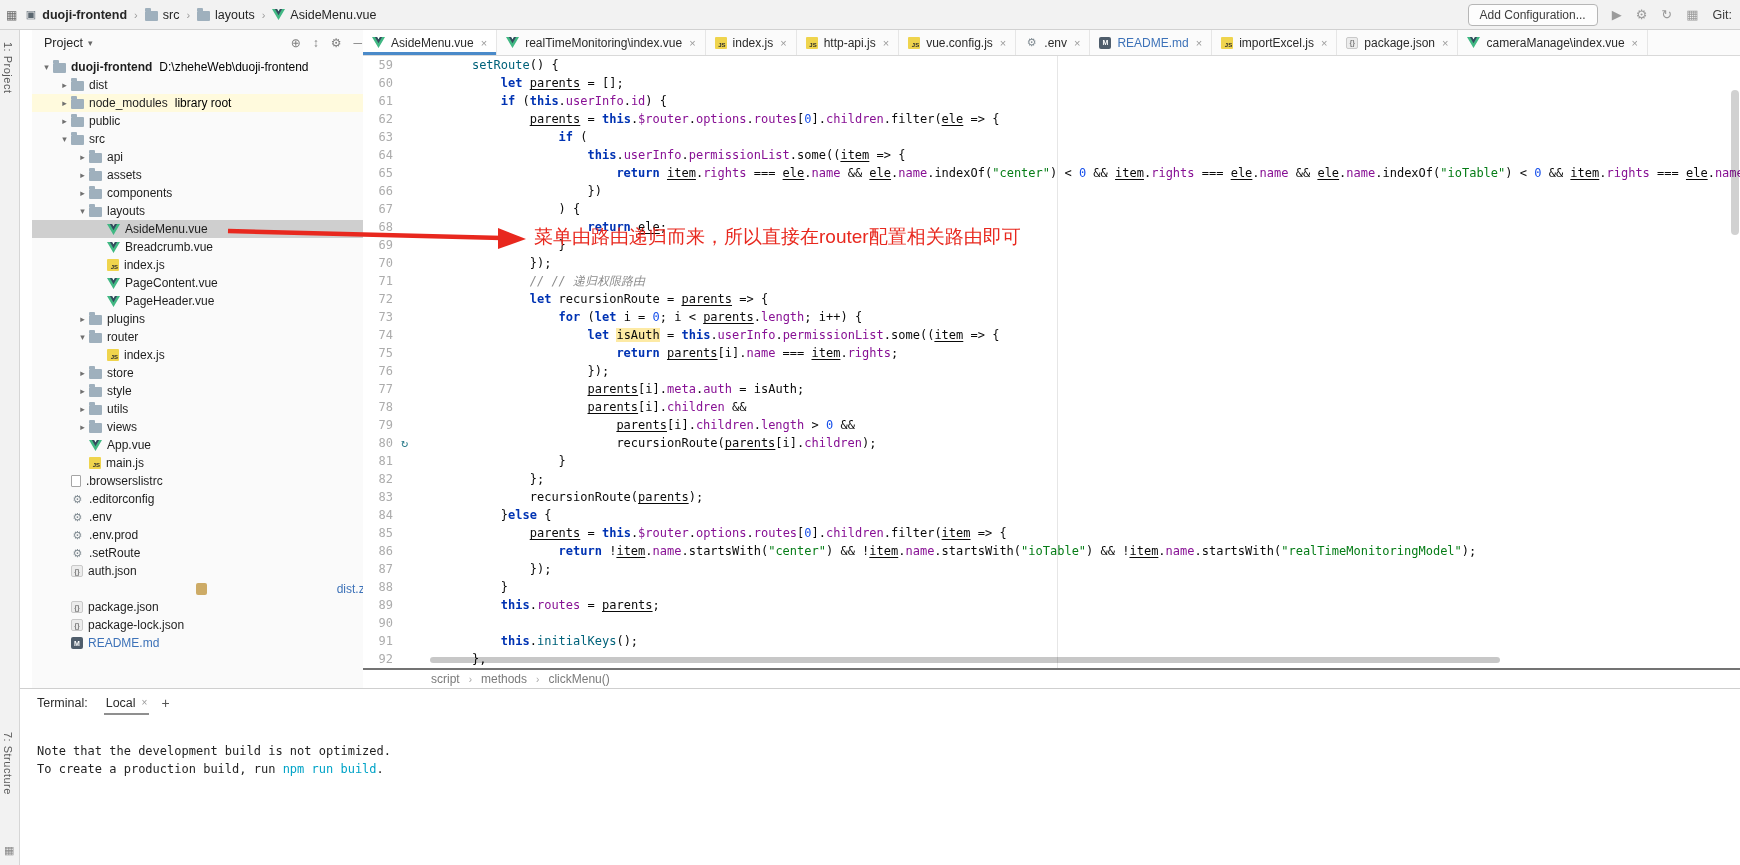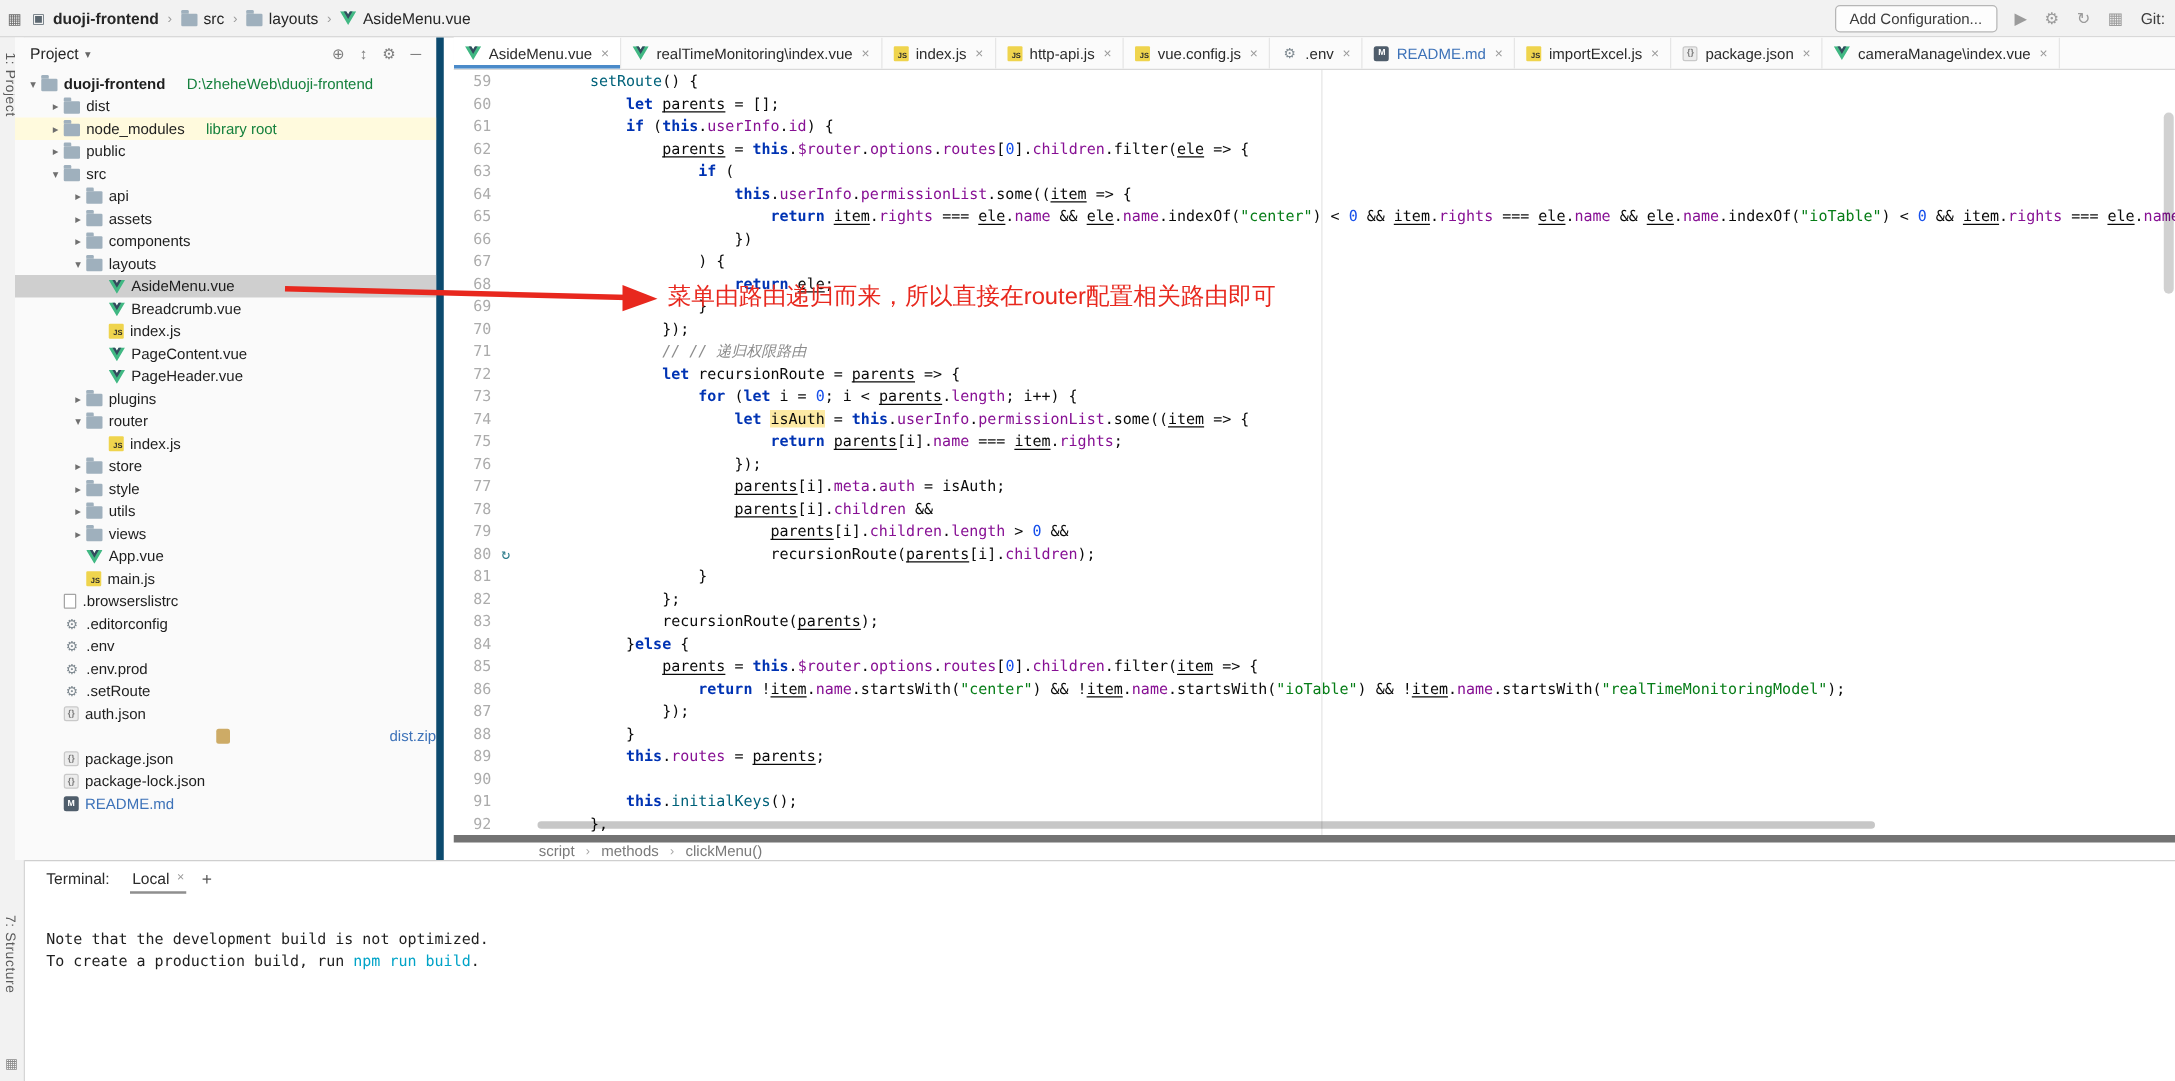--- a/index.html
+++ b/index.html
@@ -19,34 +19,34 @@
 .git-label{color:#3c3c3c;font-size:12.5px}
 
 
 .leftstrip{position:absolute;left:0;top:30px;width:20px;height:835px;background:#f2f2f2;border-right:1px solid #d6d6d6}
 .strip-btn{position:absolute;left:2px;width:16px;writing-mode:vertical-lr;font-size:11px;color:#5a5a5a;letter-spacing:.5px;white-space:nowrap}
 .strip-top{top:12px}
 .strip-bottom{bottom:70px}
 .strip-icons{position:absolute;bottom:8px;left:4px;color:#8a8a8a;font-size:11px}
 
 
-.project-panel{position:absolute;left:12px;top:30px;width:343px;height:658px;background:#fafafa;border-right:6px solid #0c4a6e;overflow:hidden}
+.project-panel{position:absolute;left:32px;top:30px;width:343px;height:658px;background:#fafafa;border-right:1px solid #0c4a6e;overflow:hidden}
 .panel-toolbar{height:26px;display:flex;align-items:center;padding:0 12px;font-size:12.5px;color:#262626}
 .pt-sel{display:flex;align-items:center}
 .pt-caret{margin-left:5px;font-size:9px;color:#666}
 .pt-icons{margin-left:auto;display:flex;gap:12px;color:#7f7f7f;font-size:12px}
 .tree{font-size:12px;color:#1e1e1e;padding-top:2px}
 .trow{height:18px;display:flex;align-items:center;white-space:nowrap}
 .trow.sel{background:#cfcfcf}
 .trow.excl{background:#fffadd}
 .tchev{width:13px;flex:0 0 13px;font-size:9px;color:#6f6f6f;text-align:center}
 .tlabel{margin-left:5px}
 .trow.bold>.tlabel{font-weight:bold}
 .trow.mod>.tlabel{color:#3d72b8}
-.thint{margin-left:17px;color:#15803d}
+.thint{margin-left:7px;color:#000000}
 
 
 .editor{position:absolute;left:363px;top:30px;width:1377px;height:658px;background:#fff}
 .tabbar{position:absolute;left:0;top:0;right:0;height:26px;display:flex;background:#fbfbfb;border-bottom:1px solid #d9d9d9;font-size:12px;color:#2b2b2b;overflow:hidden}
 .tab{display:flex;align-items:center;gap:6px;padding:0 9px;border-right:1px solid #e6e6e6;flex:0 0 auto}
 .tab.active{background:#fff;box-shadow:inset 0 -3px 0 #4a8ac9}
 .tab.mod .tab-label{color:#3d72b8}
 .tab-close{color:#9a9a9a;font-size:11px;margin-left:1px}
 .code{position:absolute;left:0;top:26px;right:0;height:612px;overflow:hidden;font:12px/18px "DejaVu Sans Mono",monospace;color:#0a0a0a}
 .cl{height:18px;white-space:pre;position:relative}
@@ -57,21 +57,21 @@
 .tk-s{color:#067d17}
 .tk-n{color:#1750eb}
 .tk-c{color:#8c8c8c;font-style:italic}
 .tk-pr{color:#871094}
 .tk-fn{color:#00627a}
 .tk-u{text-decoration:underline;text-underline-offset:2px}
 .tk-hl{background:#fdeaa4}
 .margin-guide{position:absolute;left:694px;top:26px;height:612px;width:1px;background:#e6e6e6}
 .hscroll{position:absolute;left:67px;top:627px;width:1070px;height:6px;border-radius:3px;background:rgba(0,0,0,.22)}
 .vscroll{position:absolute;right:1px;top:60px;width:8px;height:145px;border-radius:4px;background:rgba(0,0,0,.18)}
-.ed-crumbs{position:absolute;left:0;right:0;bottom:0;height:20px;border-top:6px solid #737373;display:flex;align-items:center;gap:9px;padding-left:68px;font-size:12px;color:#7a7a7a;background:#fff}
+.ed-crumbs{position:absolute;left:0;right:0;bottom:0;height:20px;border-top:2px solid #737373;display:flex;align-items:center;gap:9px;padding-left:68px;font-size:12px;color:#7a7a7a;background:#fff}
 .ec-sep{color:#a8a8a8;font-size:10px}
 
 
 .terminal{position:absolute;left:20px;top:688px;width:1720px;height:177px;background:#fff;border-top:1px solid #cfcfcf}
 .term-header{height:27px;display:flex;align-items:center;gap:16px;padding-left:17px;font-size:12.5px;color:#2b2b2b}
 .term-tab{display:flex;align-items:center;gap:6px;padding:5px 2px 3px;border-bottom:2px solid #8f8f8f}
 .term-close{color:#9a9a9a;font-size:10px}
 .term-plus{color:#555;font-size:14px;margin-left:-4px}
 .term-body{padding:26px 0 0 17px;font:12px/18px "DejaVu Sans Mono",monospace;color:#1f1f1f}
 .tt-p{}

